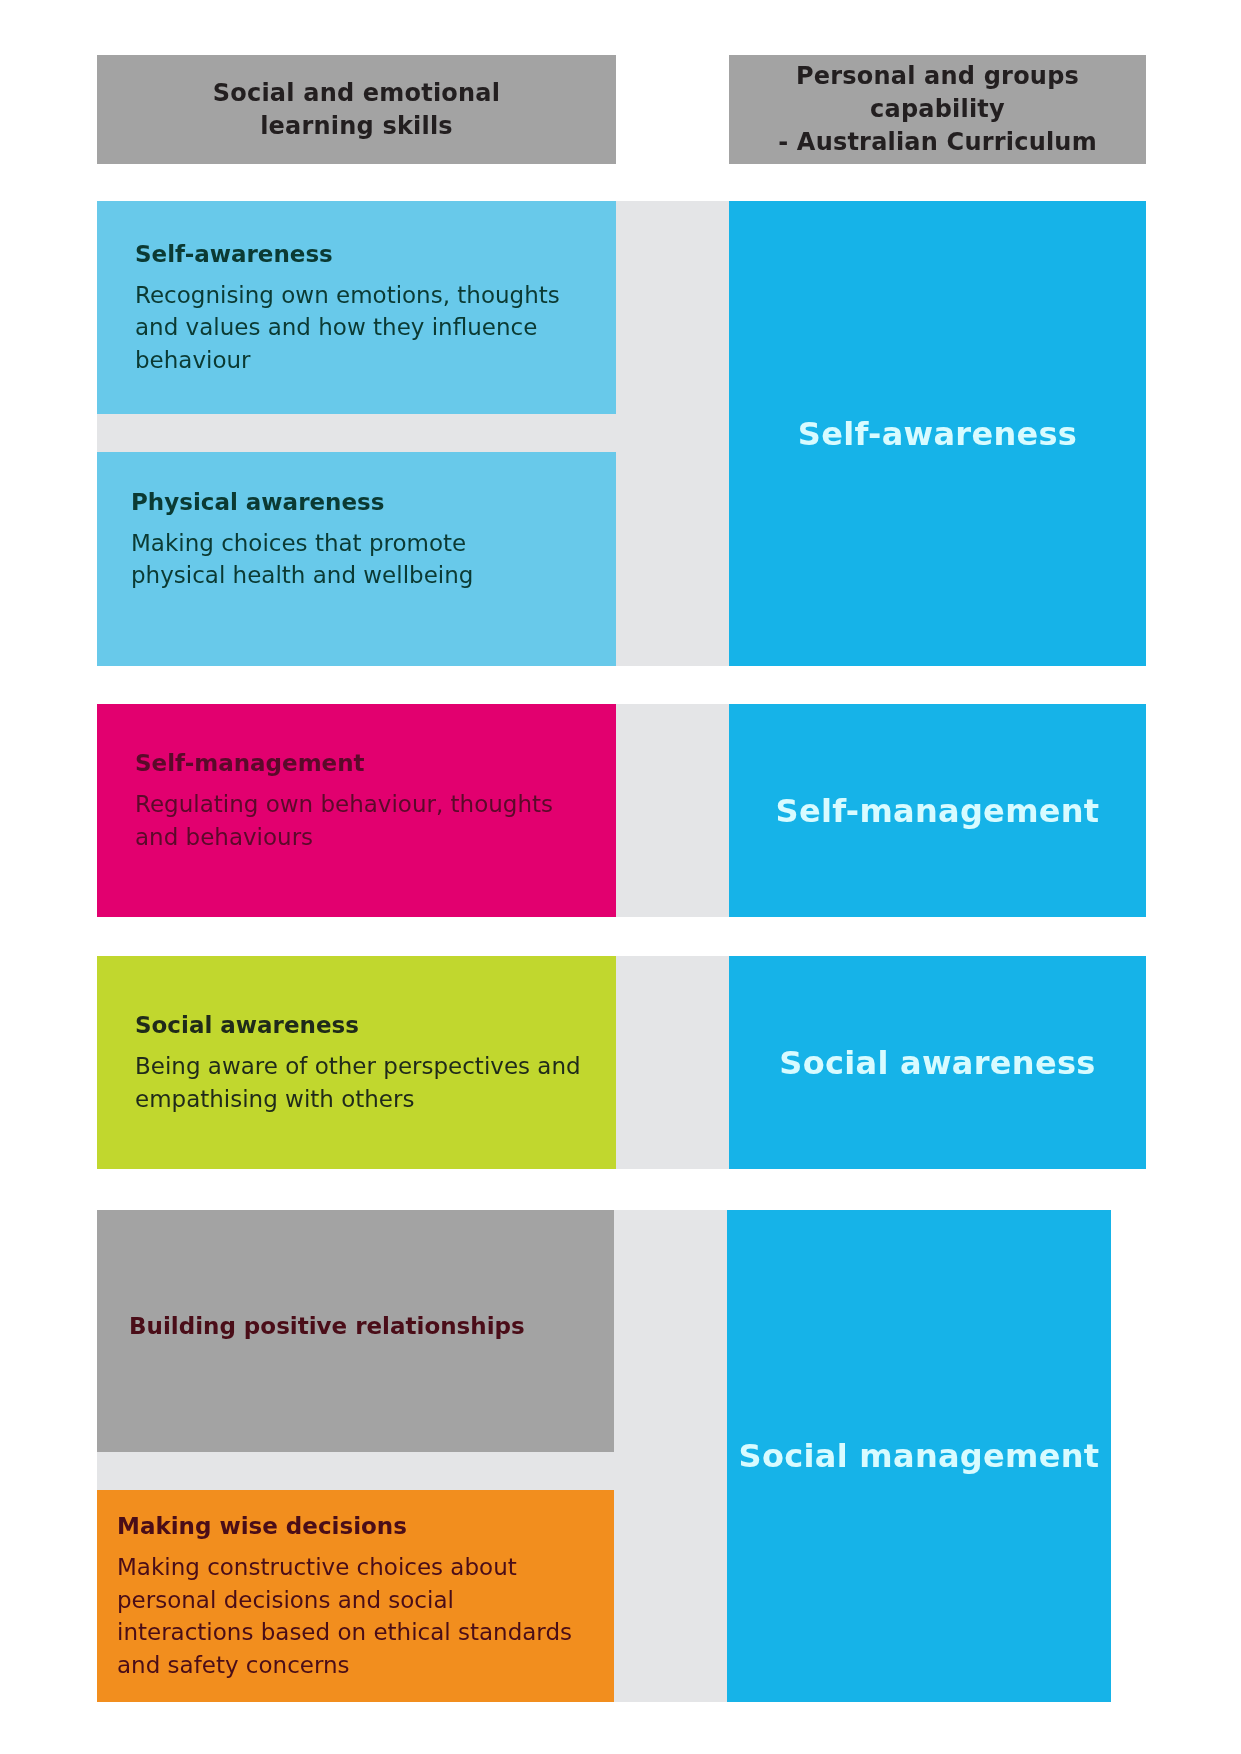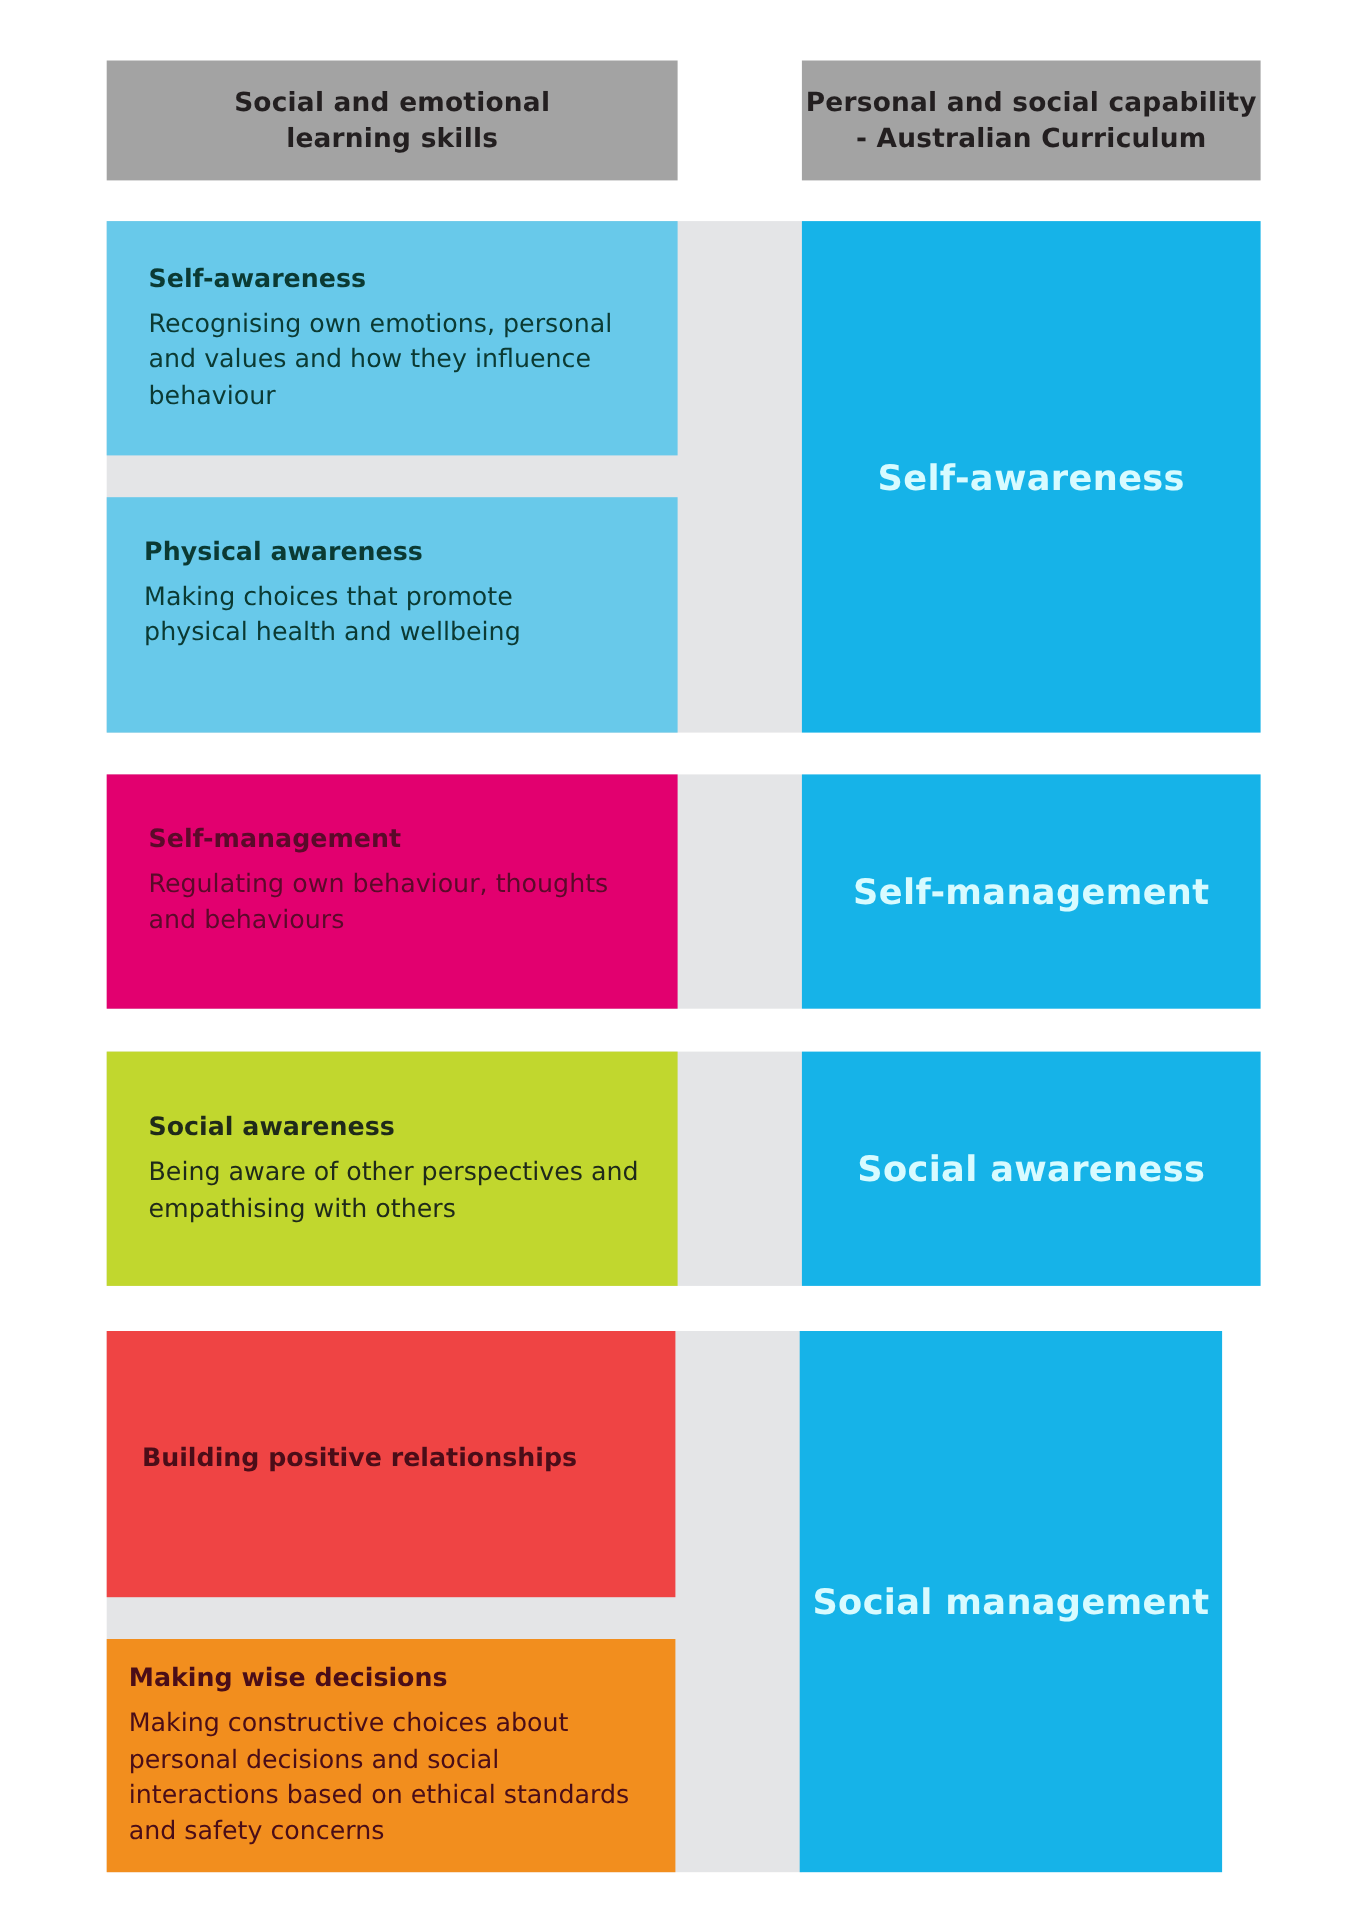--- a/index.html
+++ b/index.html
@@ -28,50 +28,50 @@
   }
 </style>
 </head>
 <body>
 
 <div class="hdr" style="left:97px; top:55px; width:519px; height:109px;">
   <span>Social and emotional
 learning skills</span>
 </div>
 <div class="hdr" style="left:729px; top:55px; width:417px; height:109px;">
-  <span>Personal and social capability
+  <span>Personal and groups capability
 - Australian Curriculum</span>
 </div>
 
 <div class="band" style="left:97px; top:201px; width:632px; height:465px;"></div>
 <div class="band" style="left:97px; top:704px; width:632px; height:213px;"></div>
 <div class="band" style="left:97px; top:956px; width:632px; height:213px;"></div>
 <div class="band" style="left:97px; top:1210px; width:632px; height:492px;"></div>
 
 <div class="lbox" style="left:97px; top:201px; width:519px; height:213px; background:#68c9ea; color:#0b3a33;">
   <div class="t">Self-awareness</div>
-  <div class="d">Recognising own emotions, personal and values and how they influence behaviour</div>
+  <div class="d">Recognising own emotions, thoughts and values and how they influence behaviour</div>
 </div>
 
 <div class="lbox" style="left:97px; top:452px; width:519px; height:214px; background:#68c9ea; color:#0b3a33; padding-left:34px; padding-bottom:40px;">
   <div class="t">Physical awareness</div>
   <div class="d" style="max-width:380px;">Making choices that promote physical health and wellbeing</div>
 </div>
 
 <div class="lbox" style="left:97px; top:704px; width:519px; height:213px; background:#e2006f; color:#5a0a2a; padding-bottom:20px;">
   <div class="t">Self-management</div>
   <div class="d">Regulating own behaviour, thoughts and behaviours</div>
 </div>
 
 <div class="lbox" style="left:97px; top:956px; width:519px; height:213px; background:#c1d72e; color:#1f2a1a;">
   <div class="t">Social awareness</div>
   <div class="d">Being aware of other perspectives and empathising with others</div>
 </div>
 
-<div class="lbox" style="left:97px; top:1210px; width:517px; height:242px; background:#ef4444; color:#4a0d18; padding-left:32px;">
+<div class="lbox" style="left:97px; top:1210px; width:517px; height:242px; background:#a3a3a3; color:#4a0d18; padding-left:32px;">
   <div class="t">Building positive relationships</div>
 </div>
 
 <div class="lbox" style="left:97px; top:1490px; width:517px; height:212px; background:#f28e1e; color:#4a0d18; padding-left:20px;">
   <div class="t">Making wise decisions</div>
   <div class="d">Making constructive choices about personal decisions and social interactions based on ethical standards and safety concerns</div>
 </div>
 
 <div class="rbox" style="left:729px; top:201px; width:417px; height:465px;">
   <span>Self-awareness</span>

